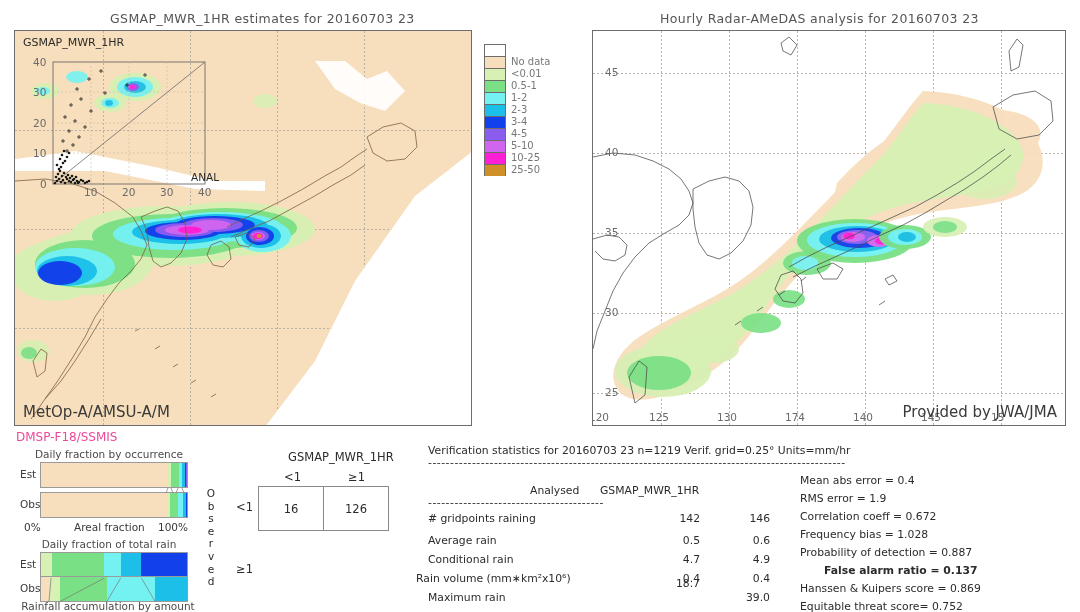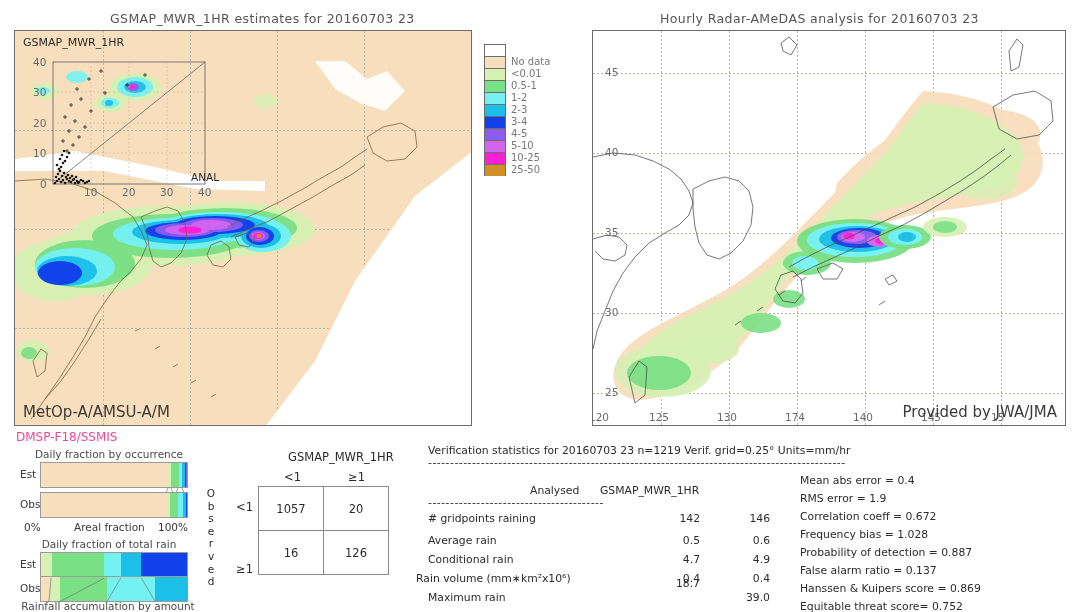--- a/index.html
+++ b/index.html
@@ -614,24 +614,20 @@
     <div>e</div>
     <div>r</div>
     <div>v</div>
     <div>e</div>
     <div>d</div>
   </div>
 
 <div id="ctab">
   <table>
     <tbody>
-        <tr>
-      <td>1057</td>
-      <td>20</td>
-    </tr>
     <tr>
       <td>16</td>
       <td>126</td>
     </tr>
   </tbody>
     </table>
 </div>
 
 <div class="stats-text" style="left:428px; top:444px;">Verification statistics for 20160703 23  n=1219  Verif. grid=0.25°  Units=mm/hr</div>
 <div class="dashline" style="left:428px; top:456px; width:640px;">-----------------------------------------------------------------------------------------------</div>
@@ -658,15 +654,15 @@
 
 <div class="stat-row" style="left:428px; top:591px;">Maximum rain</div>
 <div class="stat-val" style="left:640px; top:577px; width:60px;">18.7</div>
 <div class="stat-val" style="left:710px; top:591px; width:60px;">39.0</div>
 
 <div class="metric" style="left:800px; top:474px;">Mean abs error = 0.4</div>
 <div class="metric" style="left:800px; top:492px;">RMS error = 1.9</div>
 <div class="metric" style="left:800px; top:510px;">Correlation coeff = 0.672</div>
 <div class="metric" style="left:800px; top:528px;">Frequency bias = 1.028</div>
 <div class="metric" style="left:800px; top:546px;">Probability of detection = 0.887</div>
-<div class="metric" style="left:800px; top:564px;">False alarm ratio = 0.137</div>
+<div class="metric" style="left:824px; top:564px;font-weight:bold;">False alarm ratio = 0.137</div>
 <div class="metric" style="left:800px; top:582px;">Hanssen &amp; Kuipers score = 0.869</div>
 <div class="metric" style="left:800px; top:600px;">Equitable threat score= 0.752</div>
 
 </body></html>

